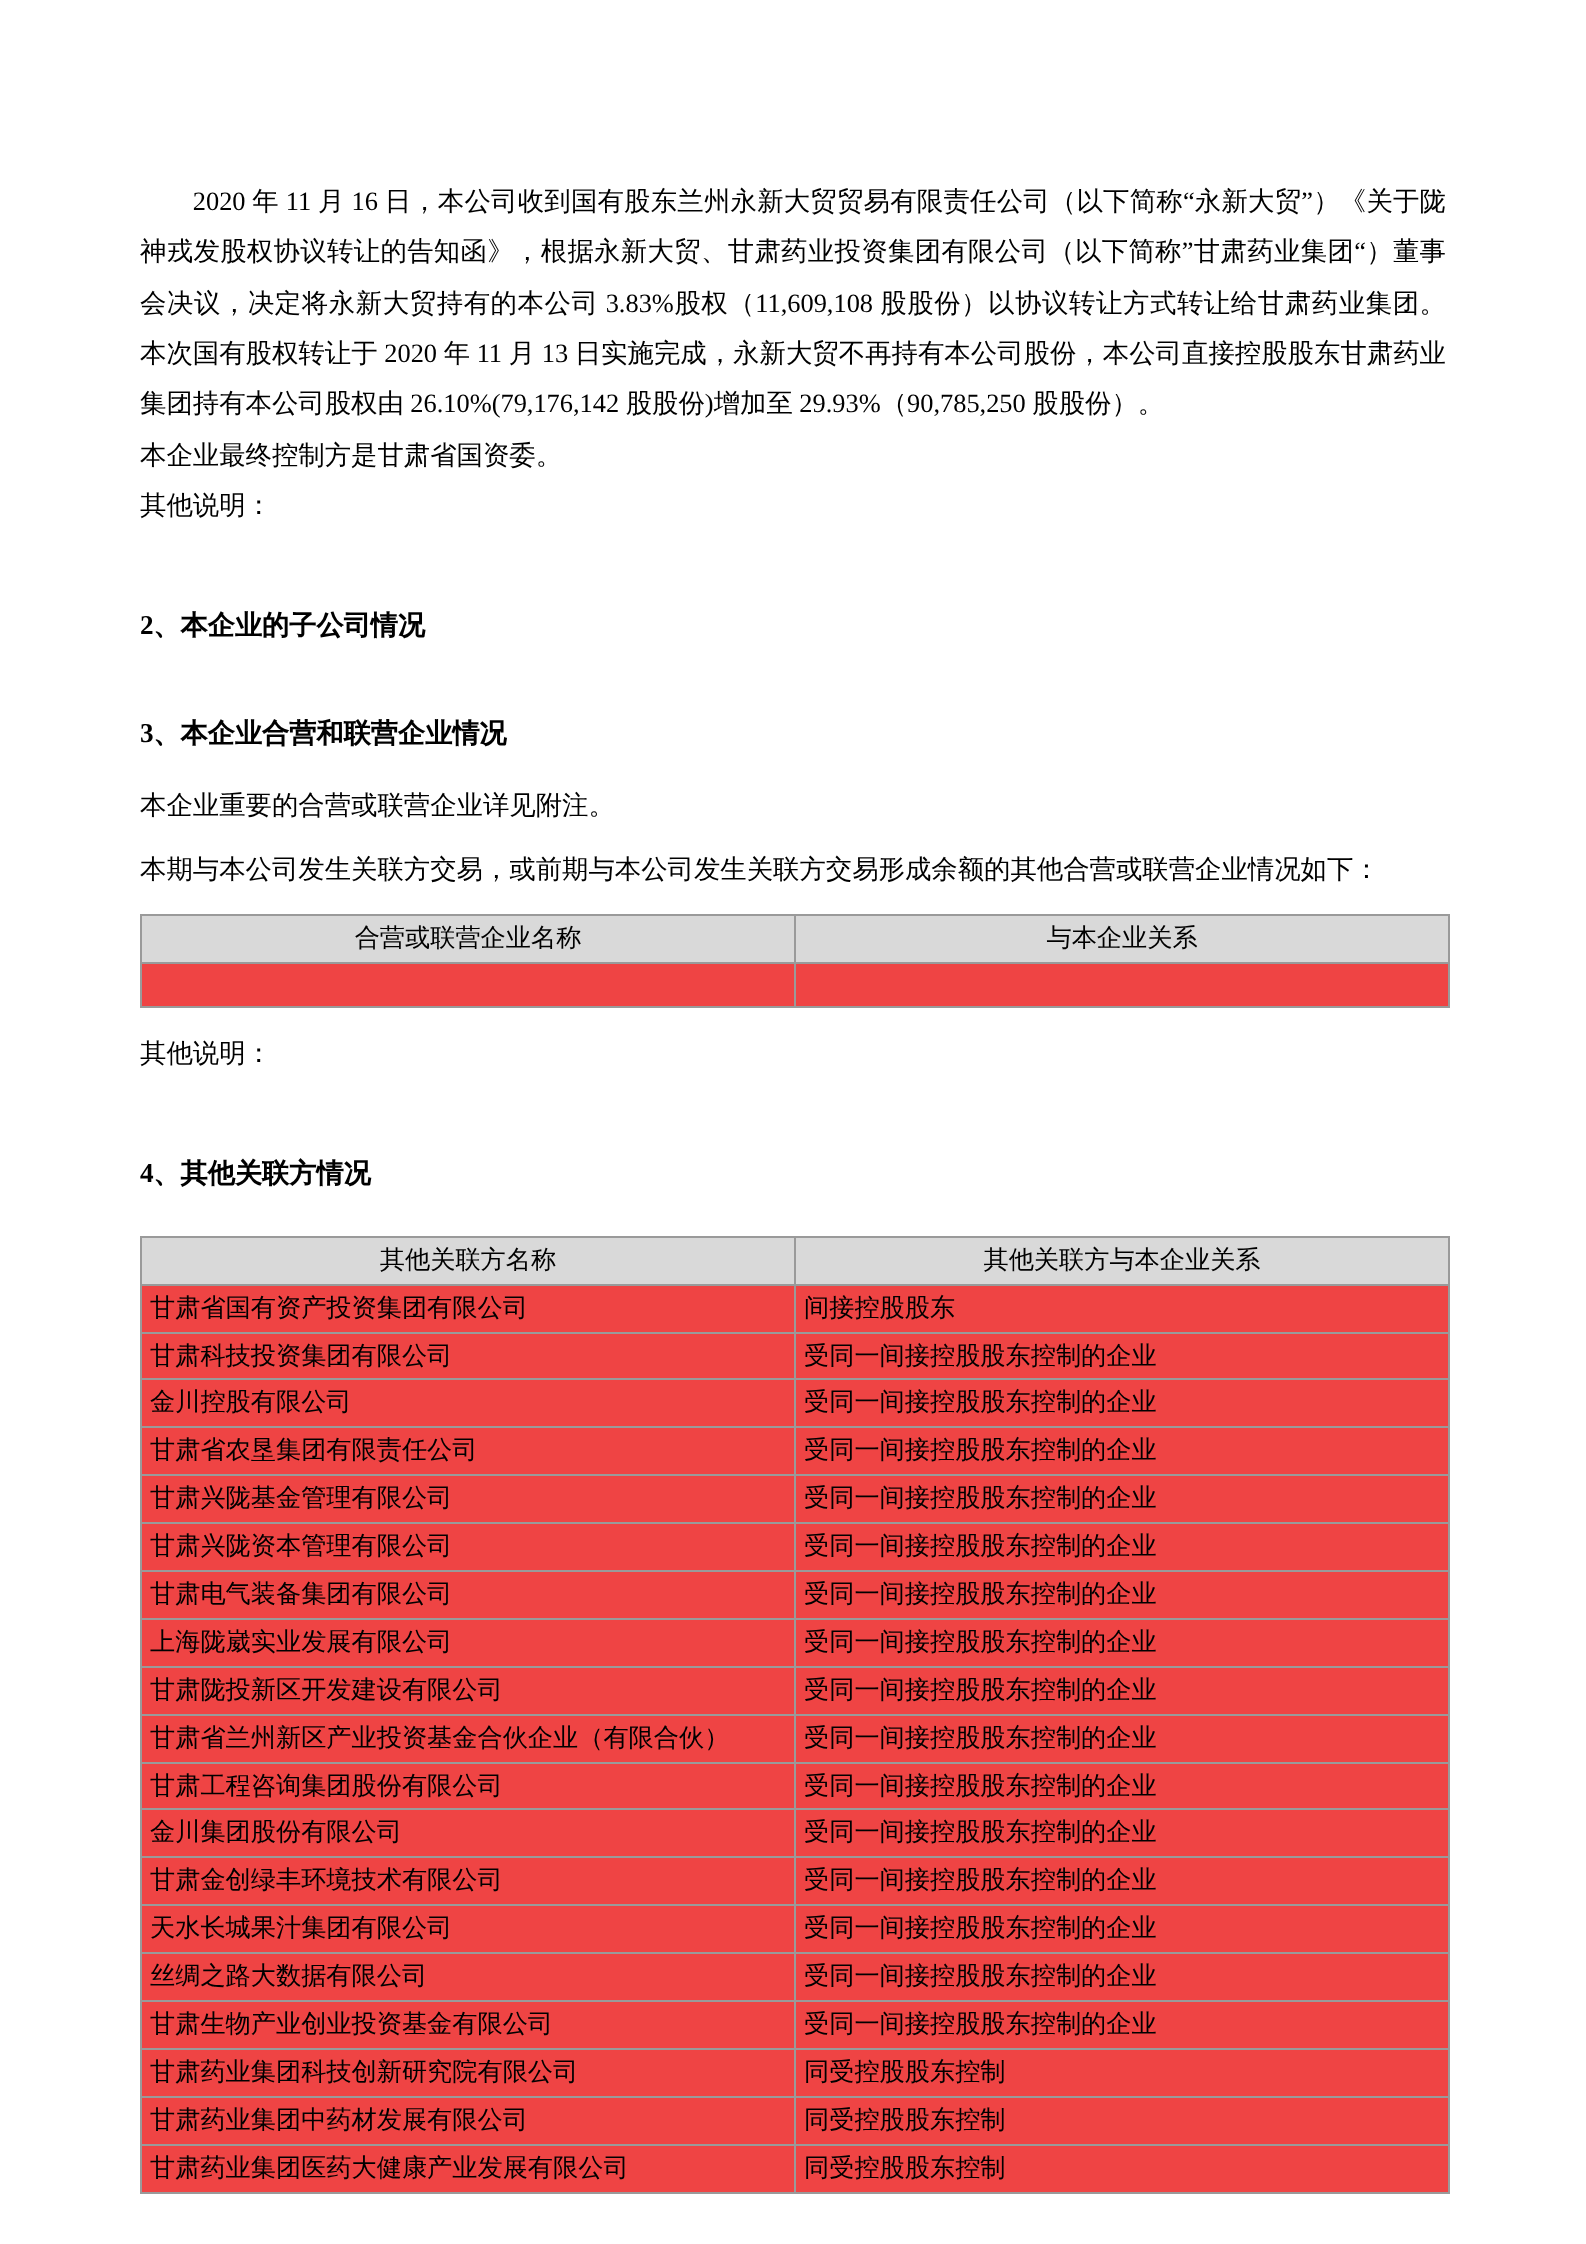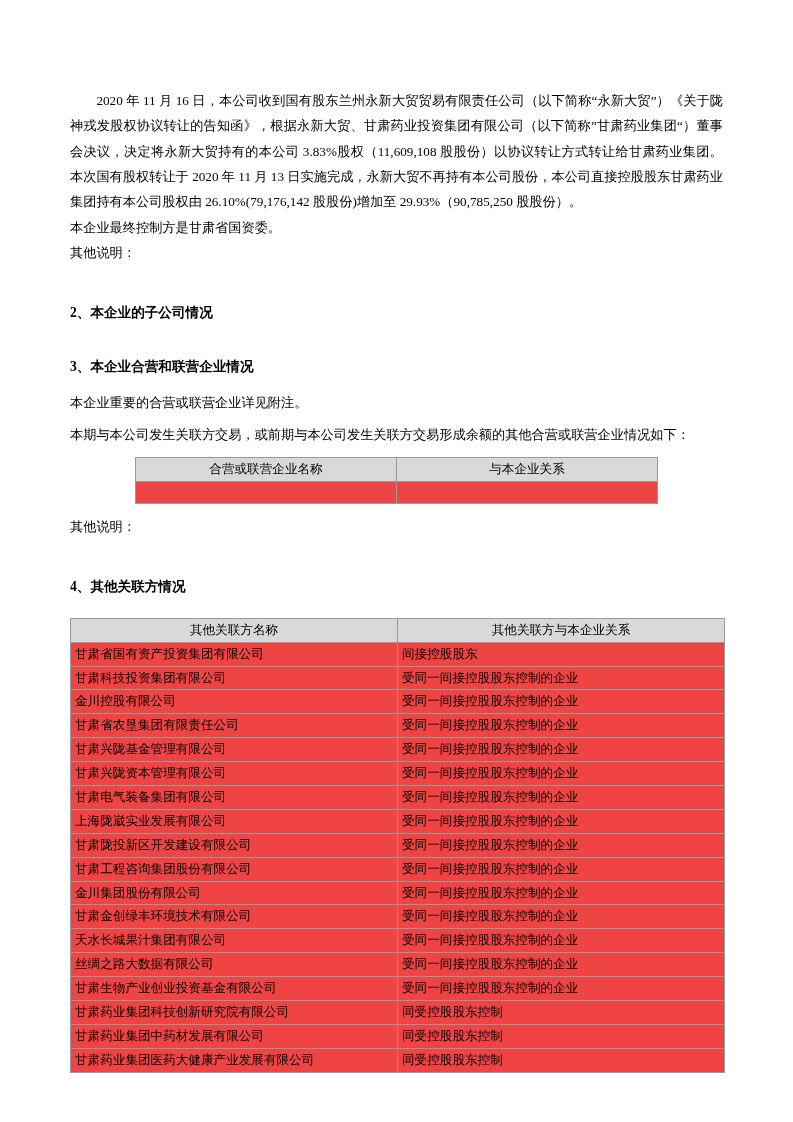--- a/index.html
+++ b/index.html
@@ -64,21 +64,21 @@
     background: #d9d9d9;
     text-align: center;
     font-size: 12.6px;
   }
   table.tbl tbody td {
     background: #ef4444;
     text-align: left;
   }
   .tbl-wrap-1 {
     margin: 0 auto;
-    width: 523px;
+    width: 655px;
   }
   .tbl-wrap-2 {
     margin: 0 auto;
     width: 655px;
   }
   .empty-row td { height: 17px; }
 </style>
 </head>
 <body>
 
@@ -177,20 +177,24 @@
           </tr>
           <tr>
             <td>上海陇崴实业发展有限公司</td>
             <td>受同一间接控股股东控制的企业</td>
           </tr>
           <tr>
             <td>甘肃陇投新区开发建设有限公司</td>
             <td>受同一间接控股股东控制的企业</td>
           </tr>
           <tr>
+            <td>甘肃省兰州新区产业投资基金合伙企业（有限合伙）</td>
+            <td>受同一间接控股股东控制的企业</td>
+          </tr>
+          <tr>
             <td>甘肃工程咨询集团股份有限公司</td>
             <td>受同一间接控股股东控制的企业</td>
           </tr>
           <tr>
             <td>金川集团股份有限公司</td>
             <td>受同一间接控股股东控制的企业</td>
           </tr>
           <tr>
             <td>甘肃金创绿丰环境技术有限公司</td>
             <td>受同一间接控股股东控制的企业</td>

